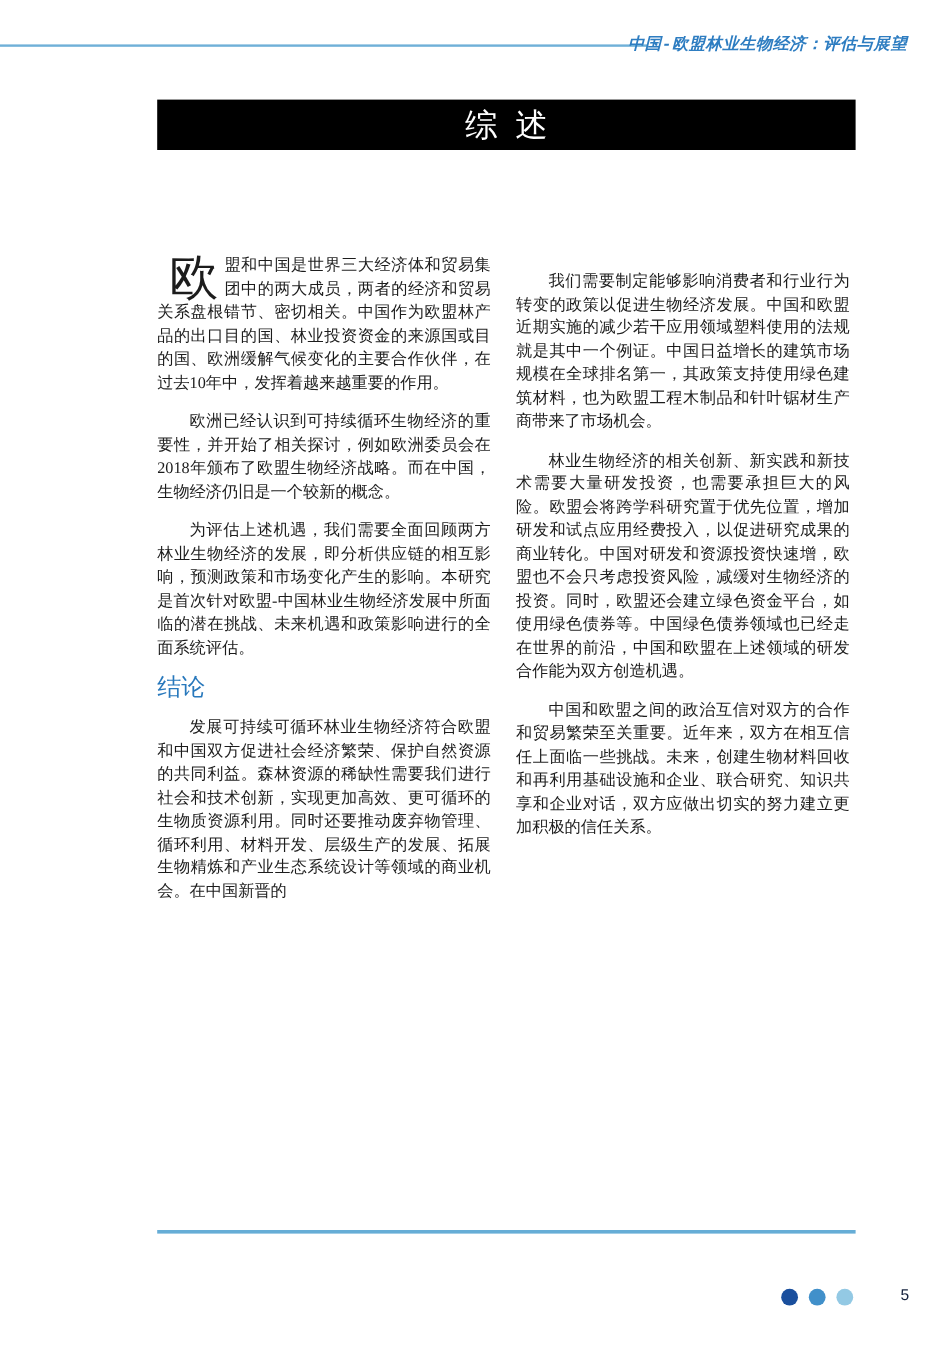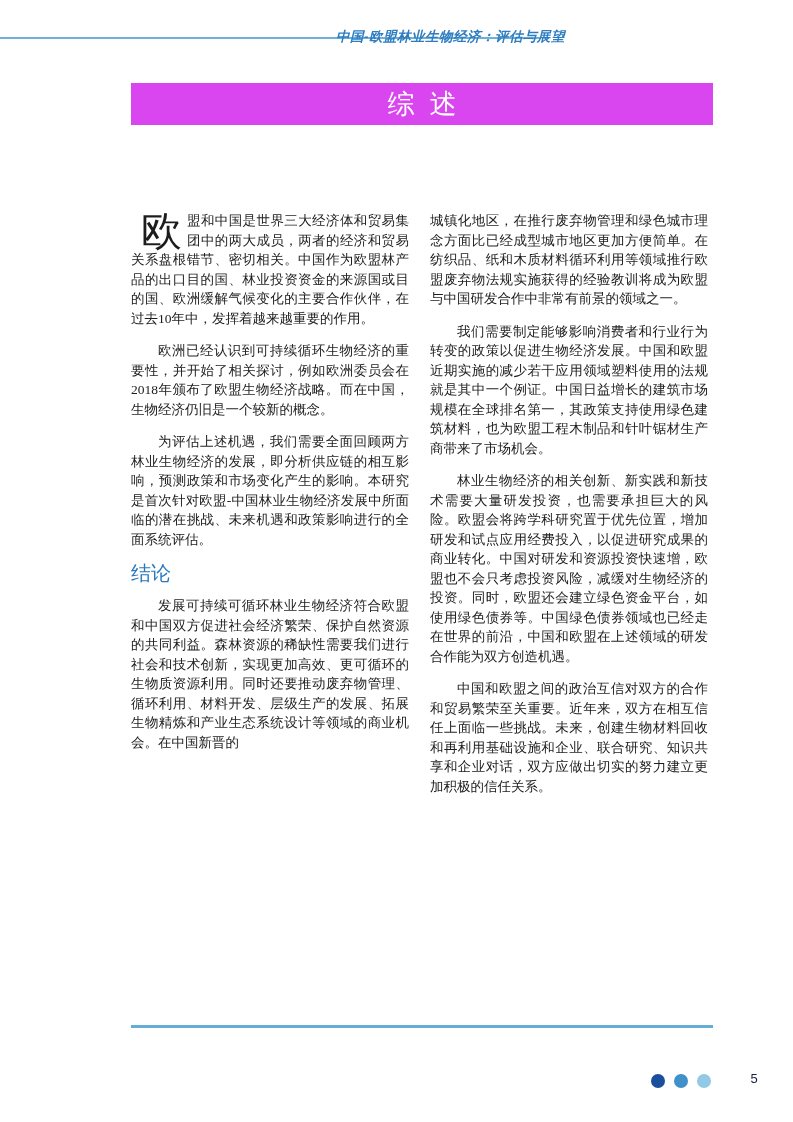--- a/index.html
+++ b/index.html
@@ -1,26 +1,26 @@
 <!DOCTYPE html>
 <html><head>
 <meta charset="utf-8">
 <style>
   html,body{margin:0;padding:0;background:#ffffff;}
   .page{position:relative;width:793px;height:1122px;background:#ffffff;overflow:hidden;
         font-family:"Liberation Serif","DejaVu Serif",serif;color:#1c1c1c;}
 
   
   .header-rule{position:absolute;left:0;top:37px;width:540px;height:2px;background:#6fb0d8;}
-  .header-title{position:absolute;top:28px;right:37px;width:420px;
+  .header-title{position:absolute;top:28px;right:37px;width:420px;text-align:right;
         font-size:13.5px;font-weight:bold;font-style:italic;color:#2e7dc1;letter-spacing:0.5px;
-        font-family:Liberation Sans, sans-serif;}
+        font-family:Liberation Mono, monospace;}
 
   
-  .banner{position:absolute;left:131px;top:83px;width:582px;height:42px;background:#d946ef;
+  .banner{position:absolute;left:131px;top:83px;width:582px;height:42px;background:#000000;
         display:flex;align-items:center;justify-content:center;}
   .banner-title{color:#ffffff;font-size:27px;letter-spacing:0.55em;text-indent:0.55em;
         font-family:"Liberation Sans","DejaVu Sans",sans-serif;font-weight:400;}
 
   
   .columns{position:absolute;left:131px;top:211px;width:578px;display:flex;gap:21px;}
   .col{width:278px;font-size:13.5px;line-height:19.5px;text-align:justify;}
   .col p{margin:0;}
   .col p.indent{text-indent:2em;margin-top:13px;}
   .dropcap{float:left;font-size:41px;line-height:36px;margin:2px 5px 0 10px;color:#1c1c1c;}
@@ -55,21 +55,20 @@
 
     <div class="col">
       <p><span class="dropcap">欧</span><span>盟和中国是世界三大经济体和贸易集团中的两大成员，两者的经济和贸易关系盘根错节、密切相关。中国作为欧盟林产品的出口目的国、林业投资资金的来源国或目的国、欧洲缓解气候变化的主要合作伙伴，在过去10年中，发挥着越来越重要的作用。</span></p>
       <p class="indent">欧洲已经认识到可持续循环生物经济的重要性，并开始了相关探讨，例如欧洲委员会在2018年颁布了欧盟生物经济战略。而在中国，生物经济仍旧是一个较新的概念。</p>
       <p class="indent">为评估上述机遇，我们需要全面回顾两方林业生物经济的发展，即分析供应链的相互影响，预测政策和市场变化产生的影响。本研究是首次针对欧盟-中国林业生物经济发展中所面临的潜在挑战、未来机遇和政策影响进行的全面系统评估。</p>
       <h2 class="section-heading">结论</h2>
       <p class="indent">发展可持续可循环林业生物经济符合欧盟和中国双方促进社会经济繁荣、保护自然资源的共同利益。森林资源的稀缺性需要我们进行社会和技术创新，实现更加高效、更可循环的生物质资源利用。同时还要推动废弃物管理、循环利用、材料开发、层级生产的发展、拓展生物精炼和产业生态系统设计等领域的商业机会。在中国新晋的</p>
     </div>
 
     <div class="col">
-      <p>城镇化地区，在推行废弃物管理和绿色城市理念方面比已经成型城市地区更加方便简单。在纺织品、纸和木质材料循环利用等领域推行欧盟废弃物法规实施获得的经验教训将成为欧盟与中国研发合作中非常有前景的领域之一。</p>
       <p class="indent">我们需要制定能够影响消费者和行业行为转变的政策以促进生物经济发展。中国和欧盟近期实施的减少若干应用领域塑料使用的法规就是其中一个例证。中国日益增长的建筑市场规模在全球排名第一，其政策支持使用绿色建筑材料，也为欧盟工程木制品和针叶锯材生产商带来了市场机会。</p>
       <p class="indent">林业生物经济的相关创新、新实践和新技术需要大量研发投资，也需要承担巨大的风险。欧盟会将跨学科研究置于优先位置，增加研发和试点应用经费投入，以促进研究成果的商业转化。中国对研发和资源投资快速增，欧盟也不会只考虑投资风险，减缓对生物经济的投资。同时，欧盟还会建立绿色资金平台，如使用绿色债券等。中国绿色债券领域也已经走在世界的前沿，中国和欧盟在上述领域的研发合作能为双方创造机遇。</p>
       <p class="indent">中国和欧盟之间的政治互信对双方的合作和贸易繁荣至关重要。近年来，双方在相互信任上面临一些挑战。未来，创建生物材料回收和再利用基础设施和企业、联合研究、知识共享和企业对话，双方应做出切实的努力建立更加积极的信任关系。</p>
     </div>
 
   </div>
 
   <div class="footer-rule"></div>
 
   <div class="footer-dots">

